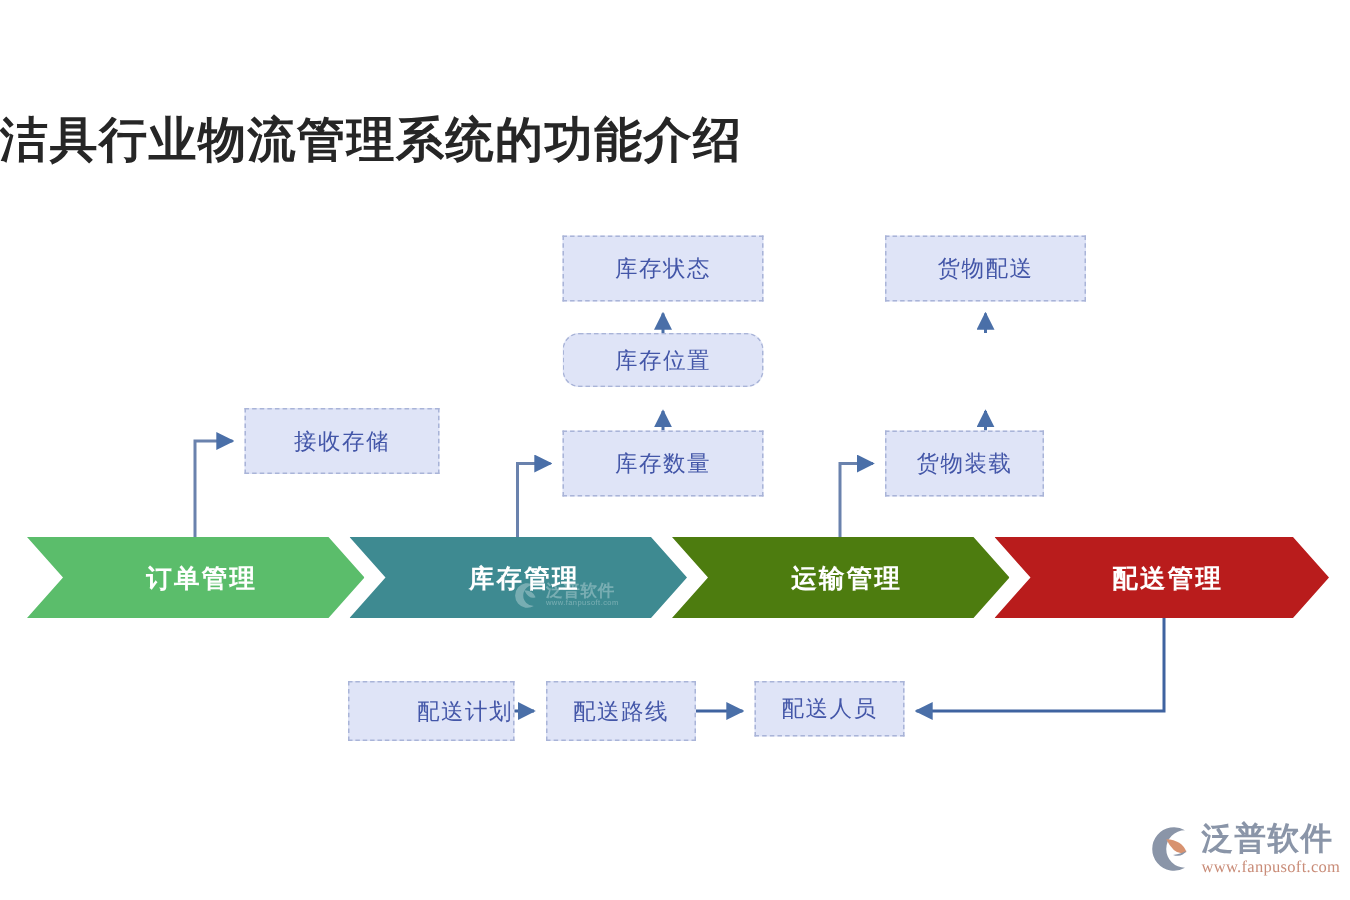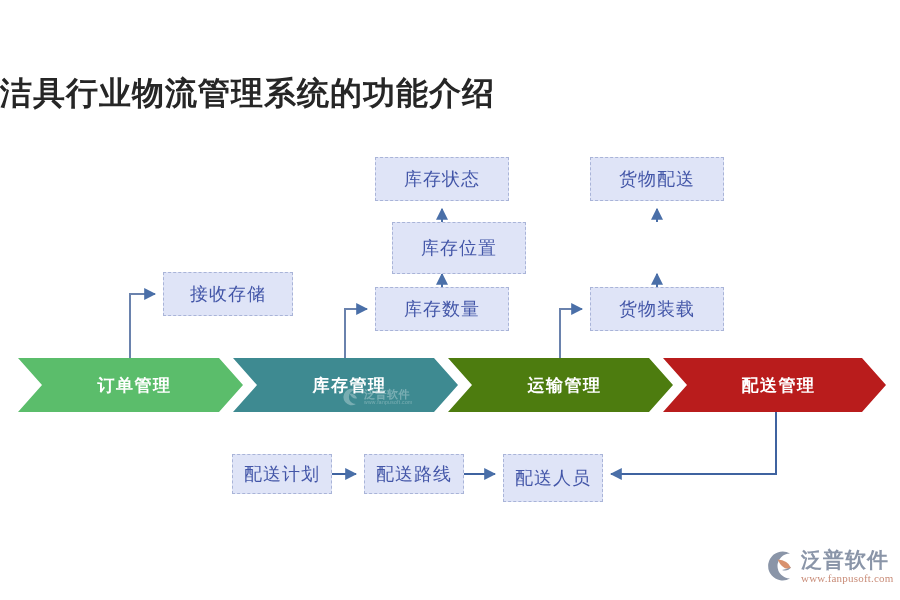--- a/index.html
+++ b/index.html
@@ -73,21 +73,21 @@
   
   .node {
     position: absolute;
     box-sizing: border-box;
     background: #dfe4f7;
     border: 1px dashed #a9b4d8;
     display: flex;
     align-items: center;
     justify-content: center;
     color: #4356a8;
-    font-size: 18px;
+    font-size: 15px;
     letter-spacing: 1px;
     white-space: nowrap;
   }
 
   
   .watermark {
     position: absolute;
     left: 340px;
     top: 386px;
     width: 104px;
@@ -233,41 +233,41 @@
     </span>
   </div>
 
   <div class="node" style="left:163px; top:272px; width:130px; height:44px;">
     <span>接收存储</span>
   </div>
 
   <div class="node" style="left:375px; top:287px; width:134px; height:44px;">
     <span>库存数量</span>
   </div>
-  <div class="node" style="left:392px; top:222px; width:134px; height:52px;">
+  <div class="node" style="left:375px; top:222px; width:134px; height:36px;border-radius:11px;">
     <span>库存位置</span>
   </div>
   <div class="node" style="left:375px; top:157px; width:134px; height:44px;">
     <span>库存状态</span>
   </div>
 
-  <div class="node" style="left:590px; top:287px; width:134px; height:44px;text-align:right;">
+  <div class="node" style="left:590px; top:287px; width:106px; height:44px;text-align:right;">
     <span>货物装载</span>
   </div>
   <div class="node" style="left:590px; top:157px; width:134px; height:44px;">
     <span>货物配送</span>
   </div>
 
-  <div class="node" style="left:232px; top:454px; width:100px; height:40px;">
+  <div class="node" style="left:232px; top:454px; width:111px; height:40px;justify-content:flex-end;">
     <span>配送计划</span>
   </div>
   <div class="node" style="left:364px; top:454px; width:100px; height:40px;">
     <span>配送路线</span>
   </div>
-  <div class="node" style="left:503px; top:454px; width:100px; height:48px;">
+  <div class="node" style="left:503px; top:454px; width:100px; height:37px;">
     <span>配送人员</span>
   </div>
 
   <div class="brand">
     <svg class="brand-mark" viewBox="0 0 34 34">
       <path d="M28 4.5 A14.5 14.5 0 1 0 28 29.5 A11 11 0 1 1 28 4.5 Z" fill="#8a95a8"></path>
       <path d="M15.5 10.5 q10.5 0.5 13.5 8.5 q-7.5 3.5 -13.5 -8.5 Z" fill="#d8926f"></path>
       <path d="M20 21 q6 -1 9 -3 q-3 5 -9 3 Z" fill="#8a95a8"></path>
     </svg>
     <span class="brand-text">

